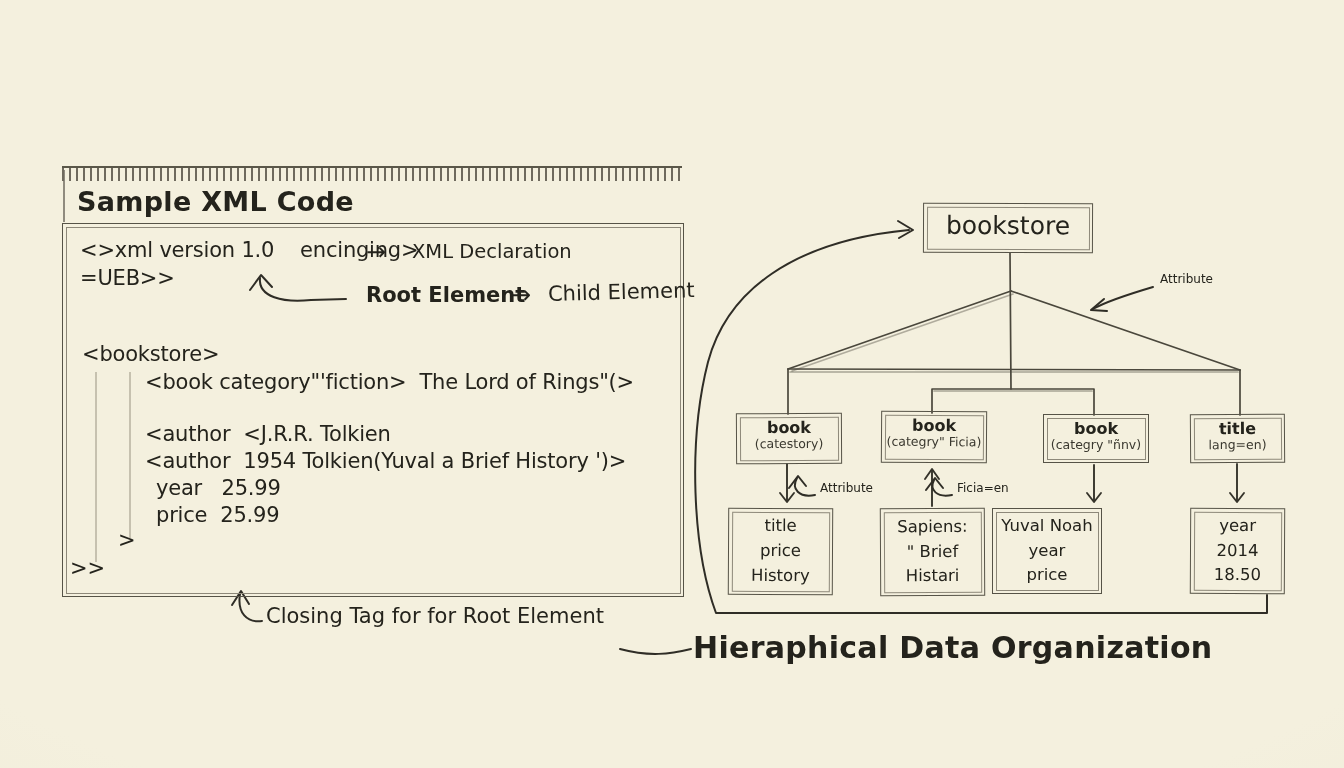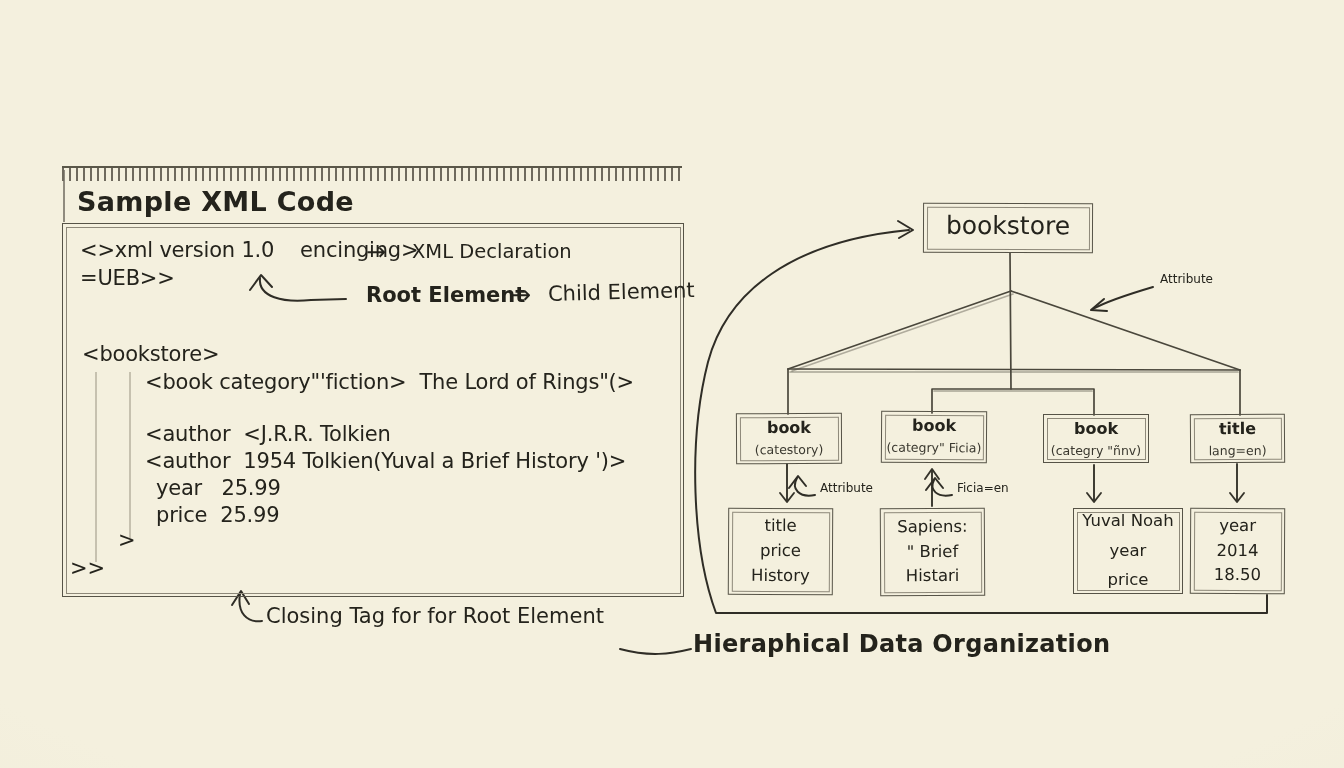--- a/index.html
+++ b/index.html
@@ -25,25 +25,25 @@
       repeating-linear-gradient(to right, transparent 0 1.5px, #f2eedc00 1.5px 35px) ,
       repeating-linear-gradient(to right, #6f6a5e 0 1.5px, transparent 1.5px 35px) top left / 100% 7px;
     background-repeat:no-repeat;
   }
   .heading{font-size:27px;font-weight:bold;letter-spacing:.3px;}
   .code{font-size:21px;letter-spacing:-.2px;}
   .ann{font-size:21px;}
   .small-ann{font-size:12px;}
   .arrow-glyph{font-size:24px;line-height:1;}
   .node-title{font-size:16px;font-weight:bold;text-align:center;line-height:1.1;margin-top:5px;}
-  .node-sub{font-size:12.5px;text-align:center;line-height:1.1;color:#3a382f;margin-top:6px;}
+  .node-sub{font-size:12.5px;text-align:center;line-height:1.1;color:#3a382f;}
   .leaf{display:flex;flex-direction:column;justify-content:center;text-align:center;
         font-size:16.5px;line-height:1.5;}
   .root-label{font-size:25px;font-weight:normal;text-align:center;line-height:44px;}
-  .footer-label{font-size:24px;font-weight:bold;letter-spacing:.3px;}
+  .footer-label{font-size:30px;font-weight:bold;letter-spacing:.3px;}
   .guide{background:#c6c1af;width:1.5px;}
   svg.overlay{position:absolute;left:0;top:0;pointer-events:none;}
 </style>
 </head>
 <body>
 
 <div class="stage">
 
   <svg class="overlay" width="1344" height="768" viewBox="0 0 1344 768">
 
@@ -158,21 +158,21 @@
   <div class="dbox leaf" style="left:728px;top:508px;width:103px;height:85px;transform:rotate(.3deg);">
     <div>title</div>
     <div>price</div>
     <div>History</div>
   </div>
   <div class="dbox leaf" style="left:880px;top:508px;width:103px;height:86px;transform:rotate(-.3deg);">
     <div>Sapiens:</div>
     <div>" Brief</div>
     <div>Histari</div>
   </div>
-  <div class="dbox leaf" style="left:1073px;top:508px;width:108px;height:84px;justify-content:space-between;">
+  <div class="dbox leaf" style="left:992px;top:508px;width:108px;height:84px;">
     <div>Yuval Noah</div>
     <div>year</div>
     <div>price</div>
   </div>
   <div class="dbox leaf" style="left:1190px;top:508px;width:93px;height:84px;transform:rotate(.3deg);">
     <div>year</div>
     <div>2014</div>
     <div>18.50</div>
   </div>
 

